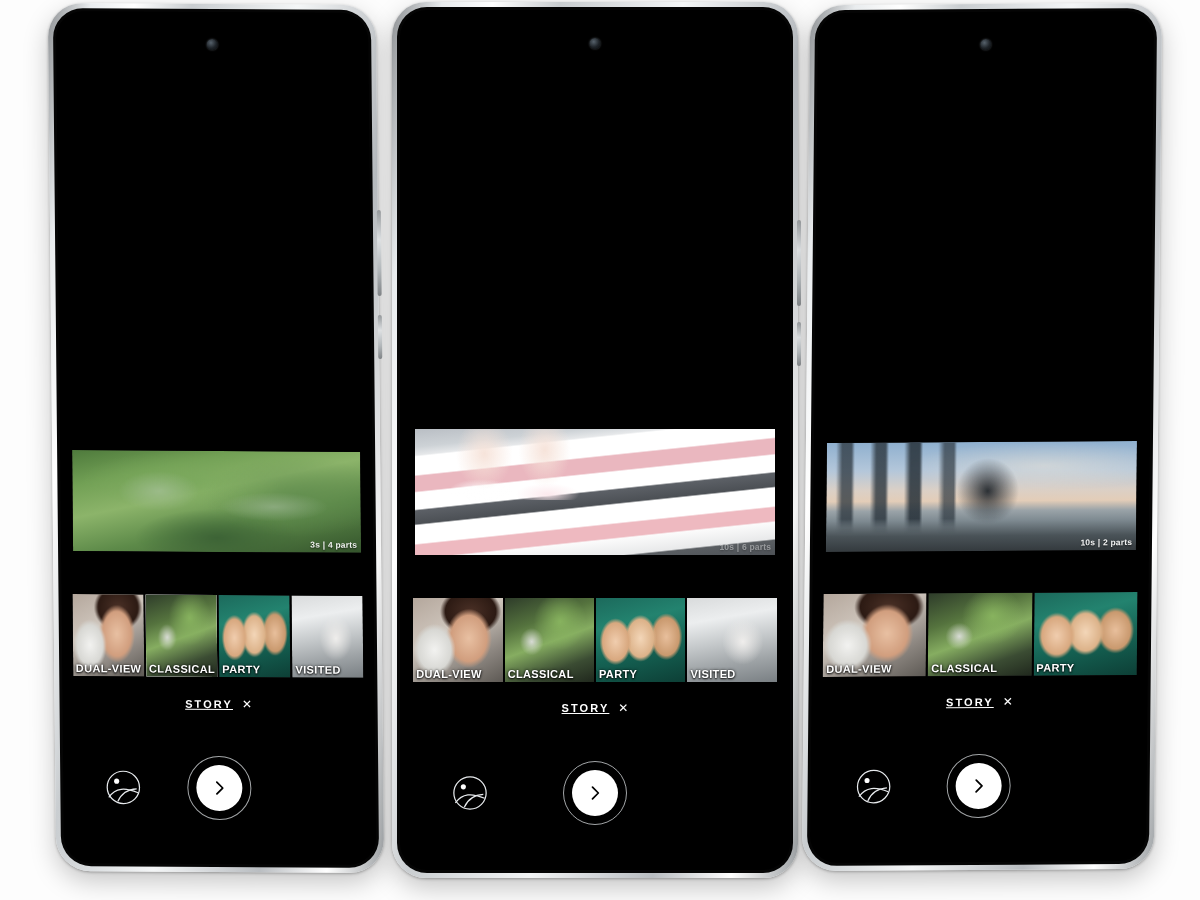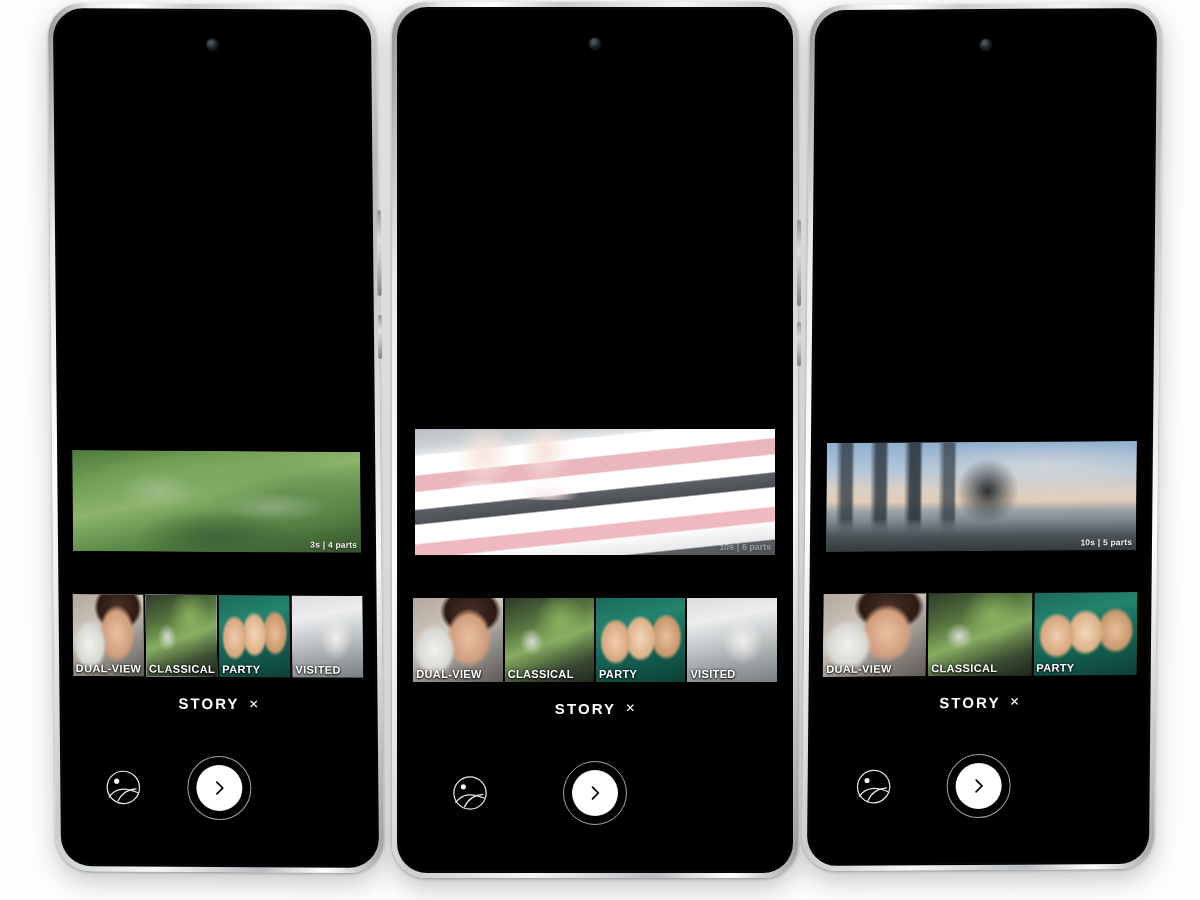--- a/index.html
+++ b/index.html
@@ -94,21 +94,21 @@
     color:#fff;font-size:11px;font-weight:bold;letter-spacing:.35px;
     text-shadow:0 1px 2px rgba(0,0,0,.9),0 0 3px rgba(0,0,0,.8);
     white-space:nowrap;overflow:visible;
   }
 
   
   .storyrow{
     display:flex;align-items:center;justify-content:center;gap:9px;
     height:6.2%;
   }
-  .story-text{color:#fff;font-size:15px;font-weight:bold;letter-spacing:2.1px;}
+  .story-text{color:#fff;font-size:11px;font-weight:bold;letter-spacing:2.1px;text-decoration:underline;}
   .story-x{color:#fff;font-size:12px;line-height:1;font-weight:normal;}
 
   
   .controls{height:13.5%;position:relative;}
   .gallery-icon{
     position:absolute;left:13%;top:50%;transform:translateY(-50%);
     width:38px;height:38px;
   }
   .shutter{
     position:absolute;left:50%;top:50%;transform:translate(-50%,-50%);
@@ -329,21 +329,21 @@
   </div>
 
   <div class="phone" id="phone-right">
     <div class="phone-inner">
       <div class="screen">
         <span class="punch"></span>
         <div class="ui">
 
           <div class="preview">
             <div class="art art-city"></div>
-            <span class="dur">10s | 5 parts</span>
+            <span class="dur">10s | 2 parts</span>
           </div>
 
           <div class="gap-a"></div>
 
           <div class="thumbs">
             <div class="thumb">
               <div class="art art-selfie"></div>
               <span class="lbl">DUAL-VIEW</span>
             </div>
             <div class="thumb">

